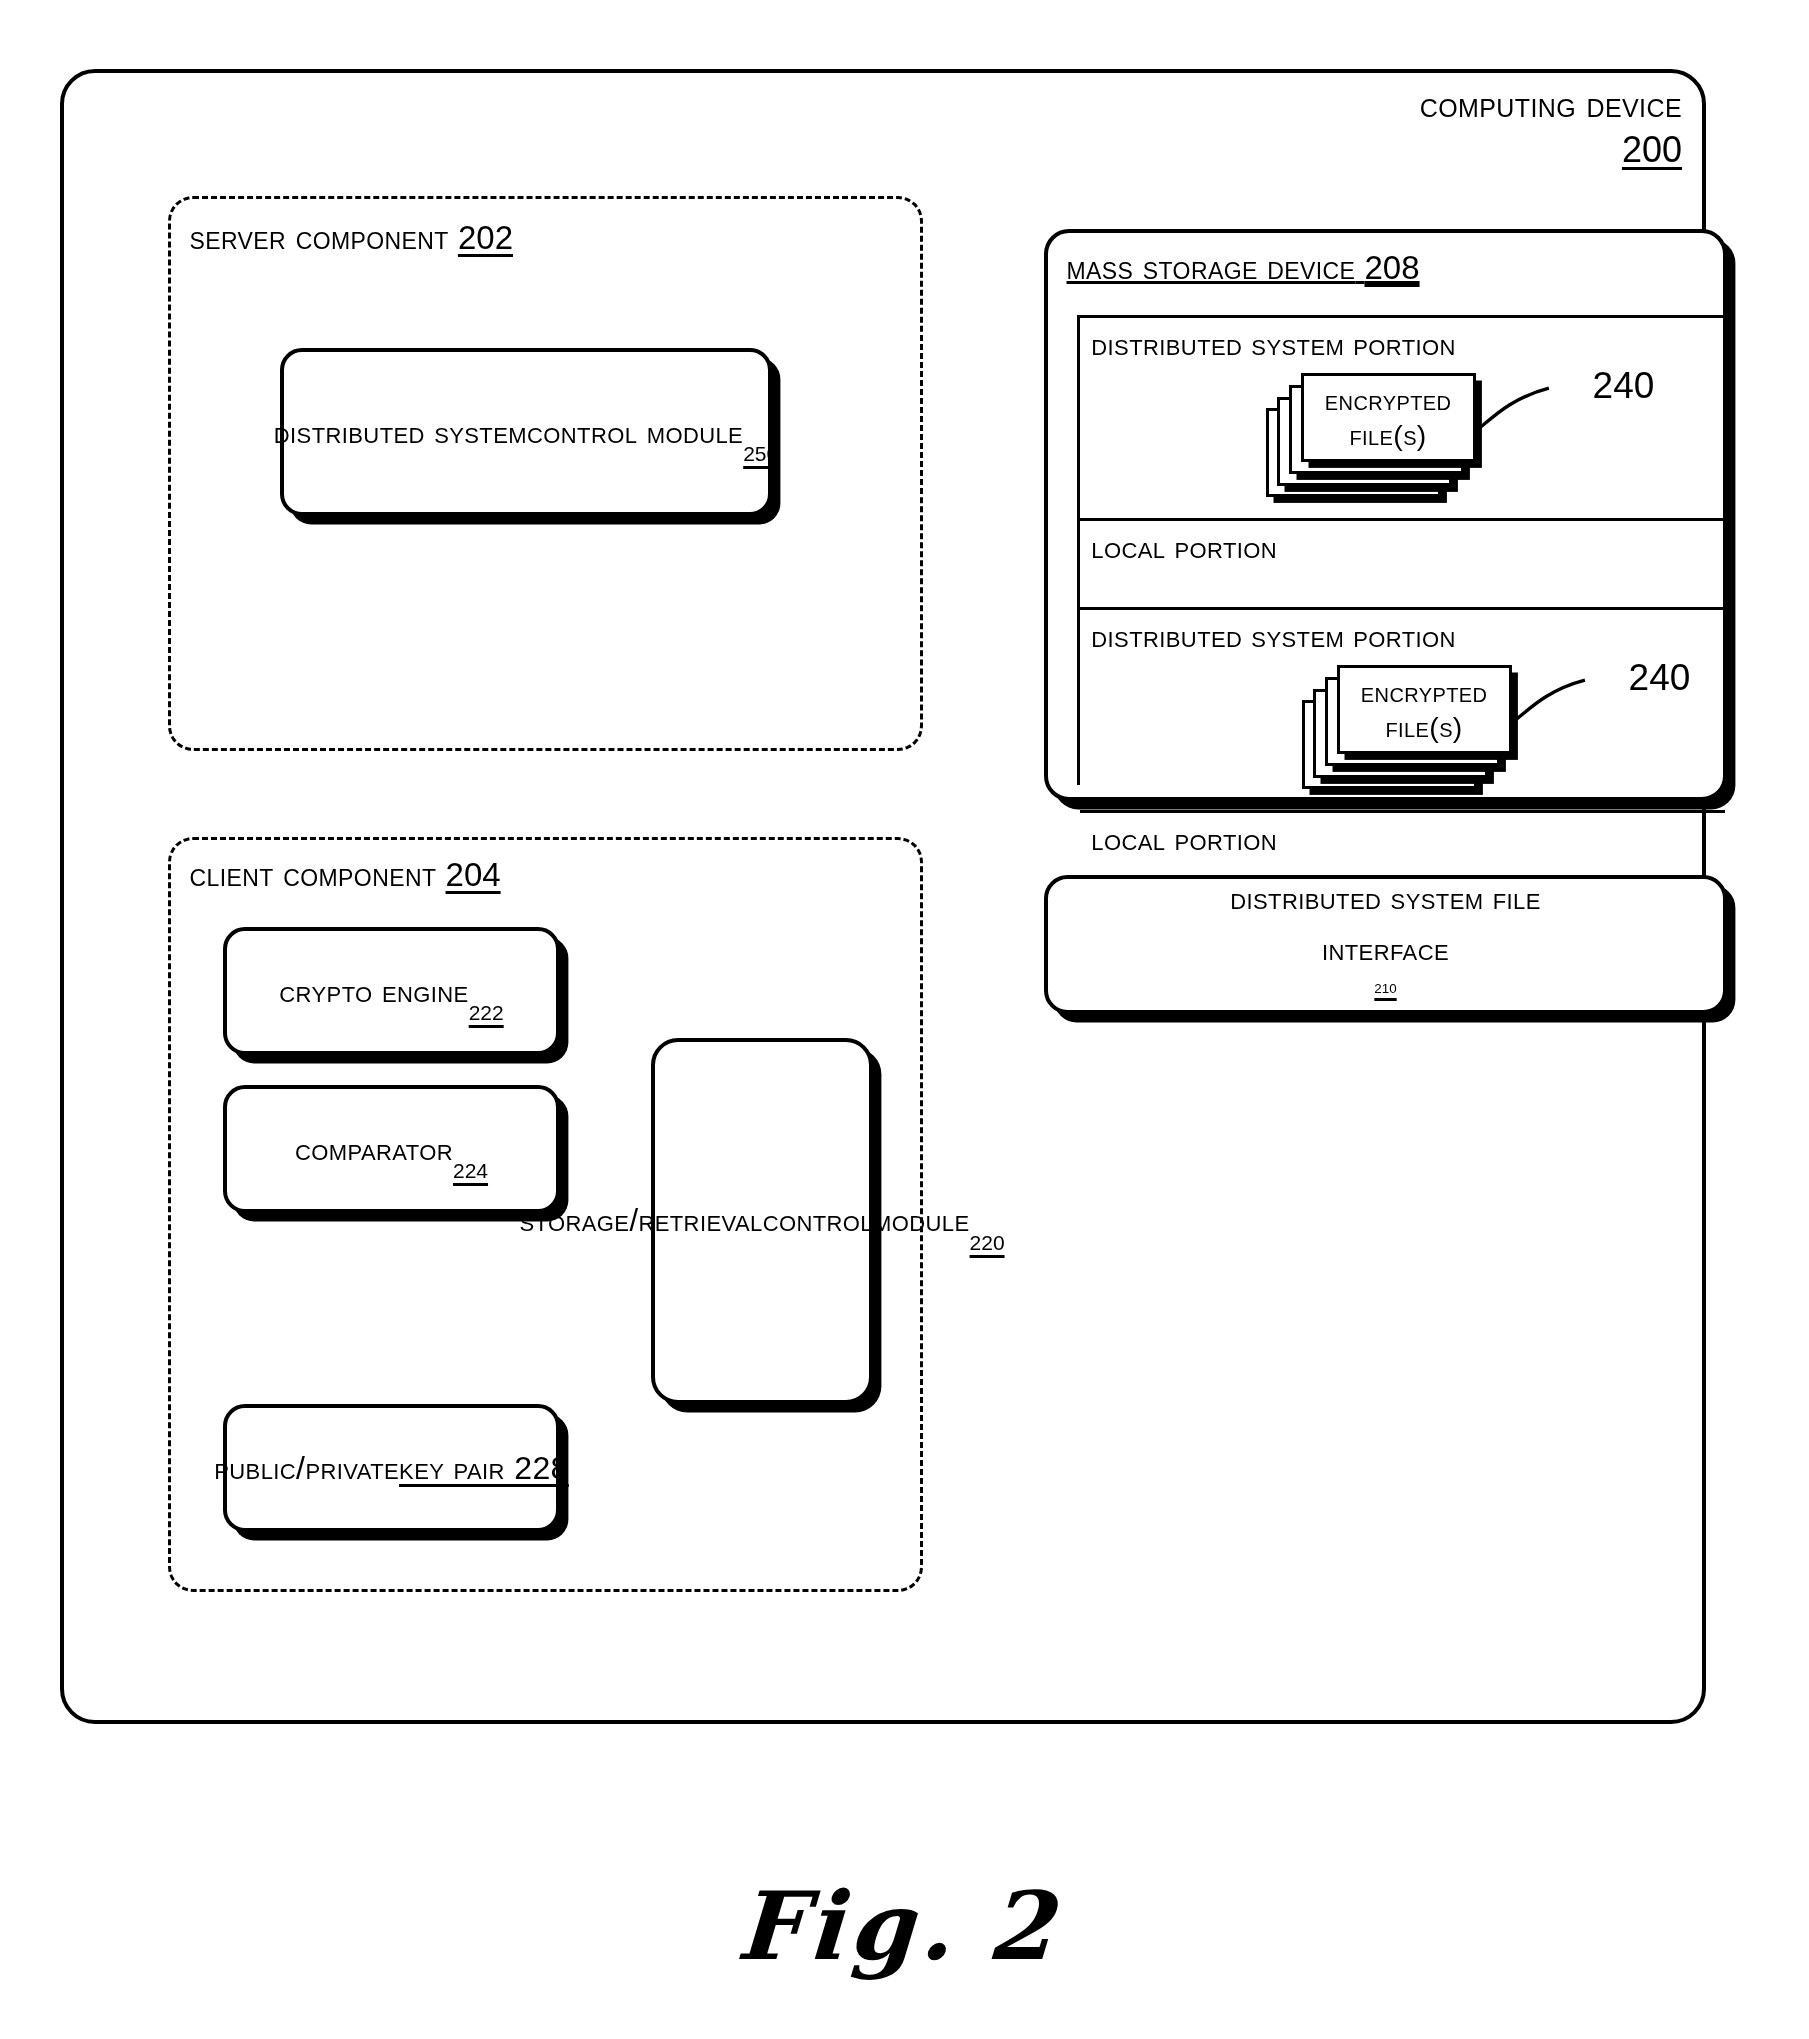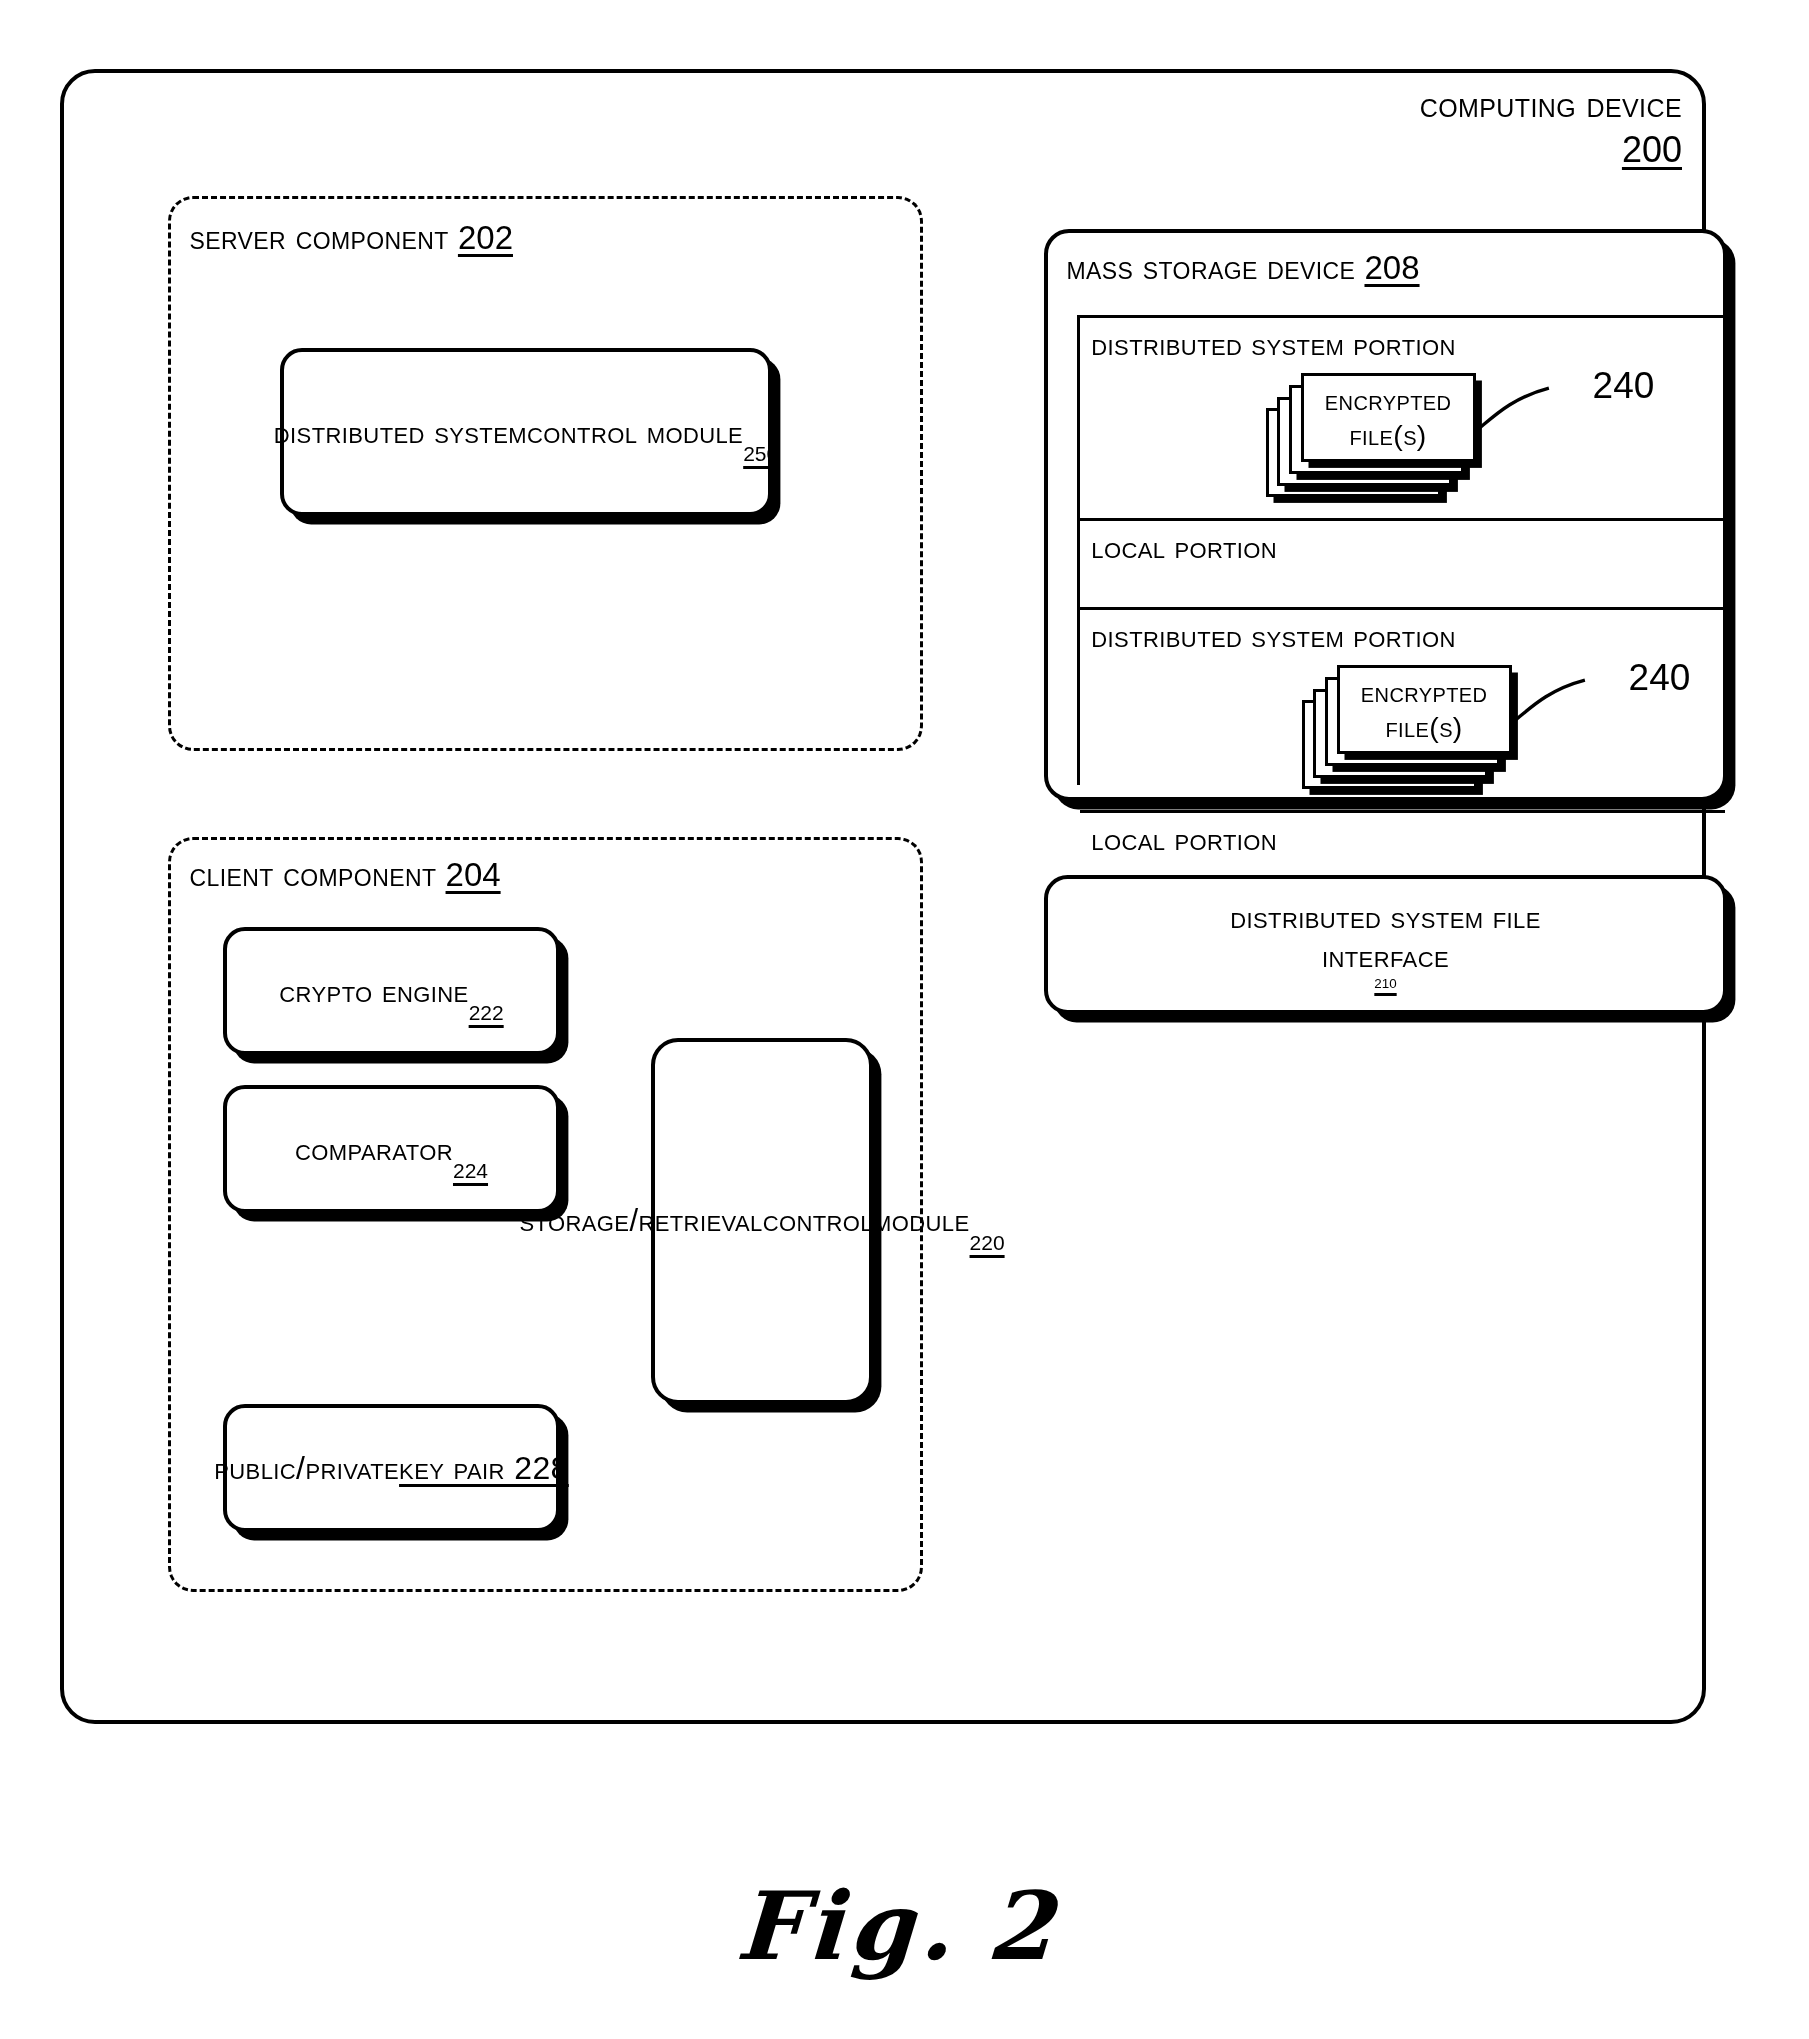--- a/index.html
+++ b/index.html
@@ -142,21 +142,21 @@
     width: 683px;
     height: 572px;
     border: 4.2px solid #000;
     border-radius: 25px;
     background: #fff;
     box-sizing: border-box;
     box-shadow: 9.2px 9.2px 0 -0.8px #000;
   }
   #mass-storage-title {
     left: 18.5px; top: 15px;
-    font-size: 33px; line-height: 40px; white-space: nowrap;
+    font-size: 33px; line-height: 40px; white-space: nowrap; text-decoration: underline;
   }
   #storage-table {
     left: 12.6px;
     top: 82px;
     width: 651px;
     height: 470px;
     border-top: 3.4px solid #000;
     border-left: 3.4px solid #000;
     border-right: 3.4px solid #000;
     box-sizing: border-box;
@@ -223,22 +223,23 @@
     width: 683px;
     height: 139px;
     border: 4.2px solid #000;
     border-radius: 23.5px;
     background: #fff;
     box-sizing: border-box;
     box-shadow: 9.2px 9.2px 0 -0.8px #000;
     display: flex;
     flex-direction: column;
     align-items: center;
-    justify-content: center;
+    justify-content: flex-start;
     text-align: center;
+    gap: 12px;
   }
   #dist-sys-file-interface .line { font-size: 32px; line-height: 39px; white-space: nowrap; }
 
   
   #figure-caption {
     left: 0;
     top: 1871px;
     width: 1809px;
     text-align: center;
     font-family: "DejaVu Serif", serif;

